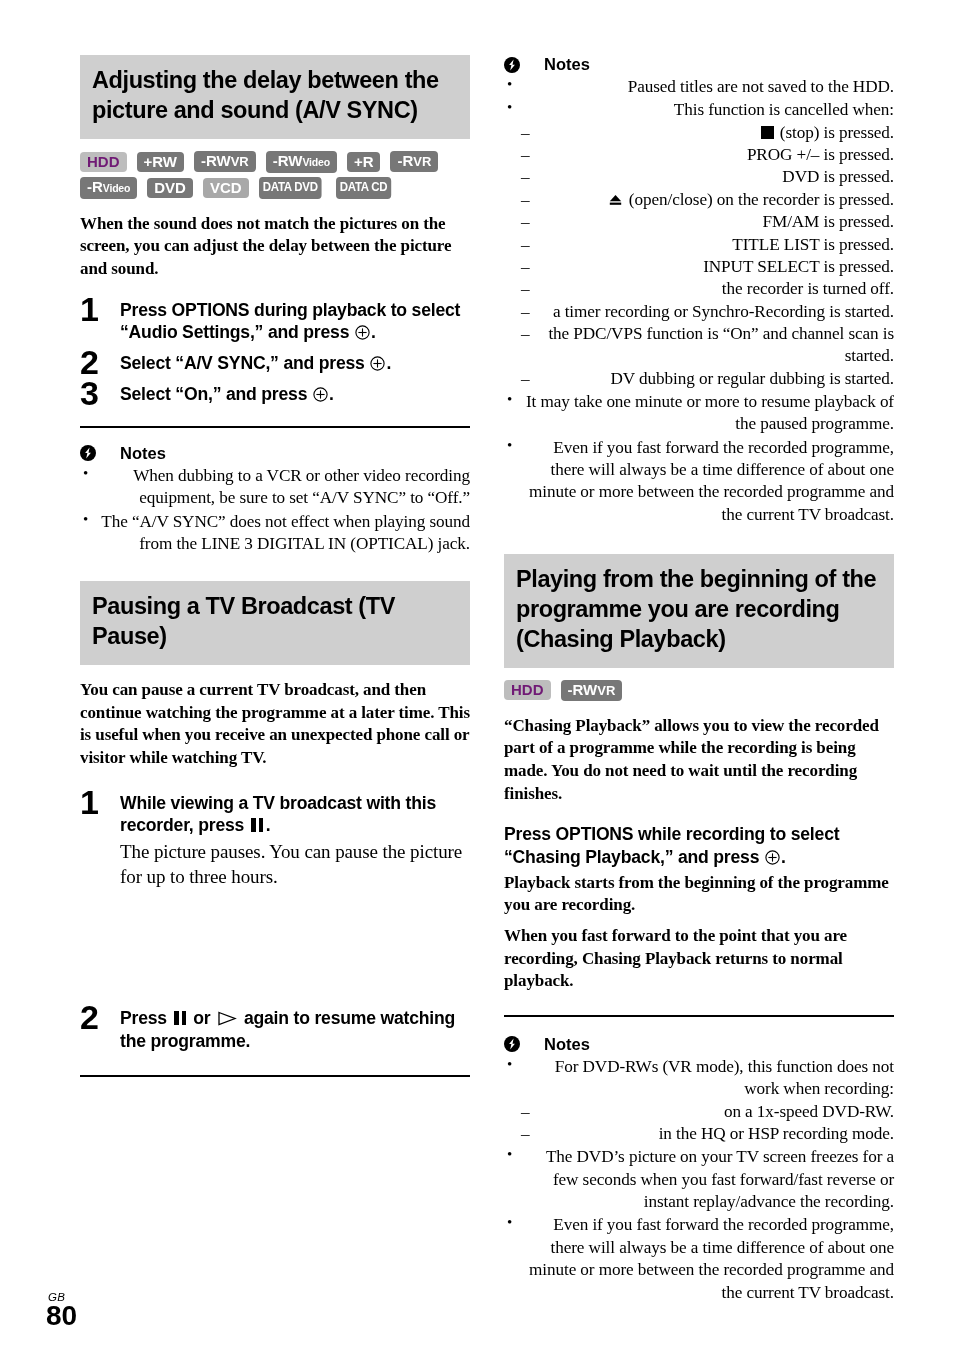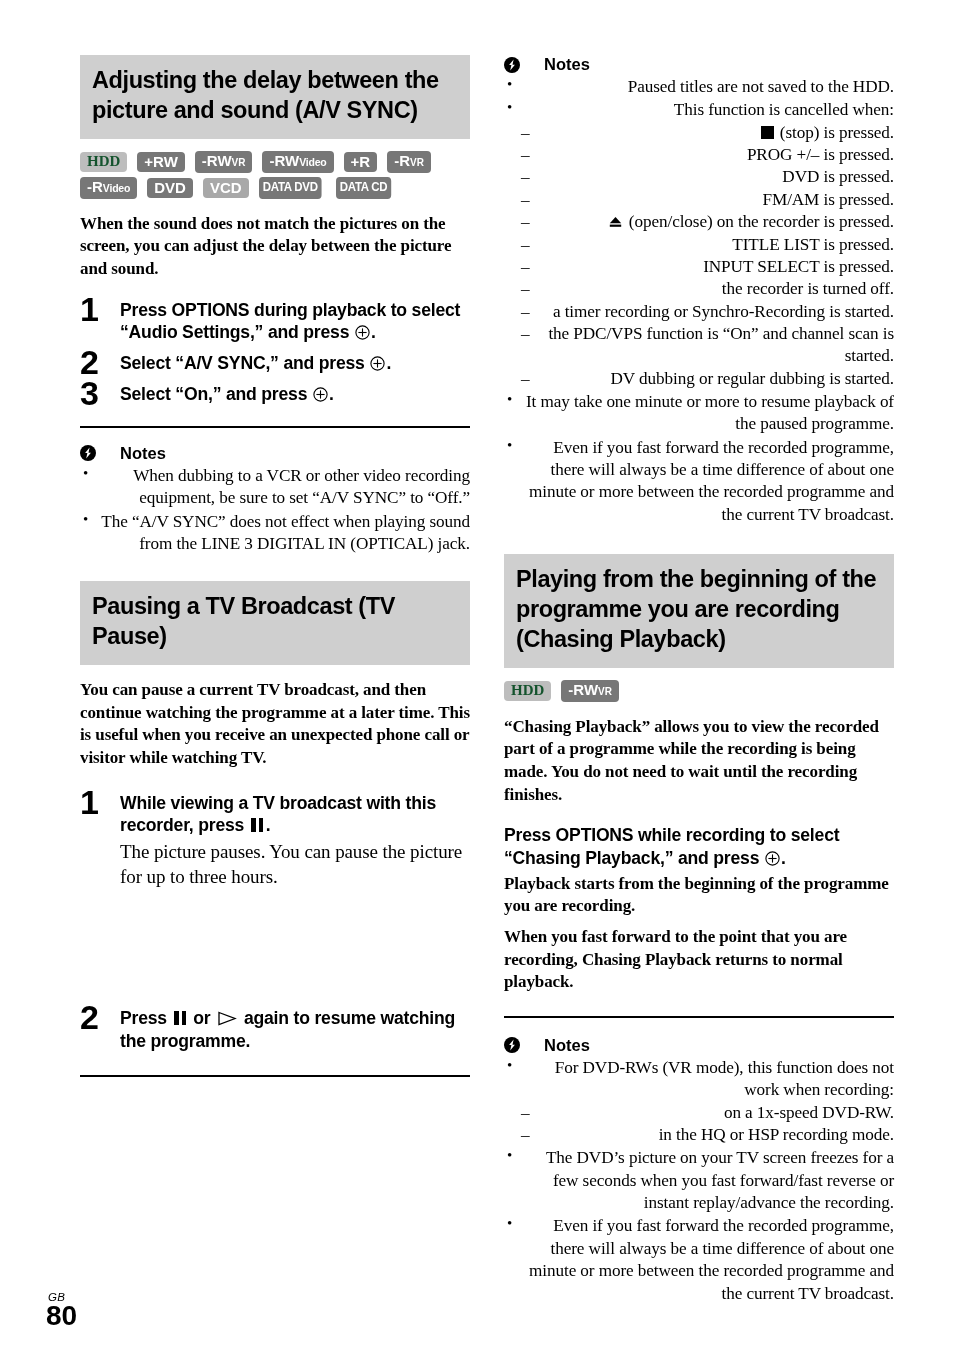--- a/index.html
+++ b/index.html
@@ -61,33 +61,32 @@
     background: #777777;
     text-align: center;
     padding: 1px 7px 2px 7px;
     margin-right: 6px;
     font-size: 15px;
     line-height: 17px;
     letter-spacing: 0px;
   }
   .badge.light {
     background: #bdbdbd;
-    color: #14532d;
-    font-family: Liberation Serif, serif;
+    color: #701a75;
   }
   .badge.vcd {
     background: #a8a8a8;
     color: #ffffff;
   }
   .badge .sub {
     font-size: 10.5px;
     letter-spacing: -0.2px;
   }
   .badge .smallcap {
-    font-size: 10px;
+    font-size: 13px;
   }
   .badge.data {
     font-size: 12.5px;
     padding: 2px 4px 3px 4px;
     letter-spacing: -0.3px;
     transform: scaleX(0.92);
     transform-origin: left center;
   }
 
   
@@ -472,25 +471,25 @@
     </div>
 
     <ul class="notes">
       <li>Paused titles are not saved to the HDD.</li>
       <li>
         <span>This function is cancelled when:</span>
         <ul class="sub">
           <li><span class="g-stop"></span><span> (stop) is pressed.</span></li>
           <li>PROG +/– is pressed.</li>
           <li>DVD is pressed.</li>
-          <li>FM/AM is pressed.</li>
           <li><span class="g-eject"><svg width="15" height="14" viewBox="0 0 15 14">
                   <path d="M7.5 2 L13.2 8.2 L1.8 8.2 Z" fill="#000"></path>
                   <rect x="1.8" y="9.6" width="11.4" height="2.2" fill="#000"></rect>
                 </svg></span><span> (open/close) on the recorder is pressed.</span></li>
+          <li>FM/AM is pressed.</li>
           <li>TITLE LIST is pressed.</li>
           <li>INPUT SELECT is pressed.</li>
           <li>the recorder is turned off.</li>
           <li>a timer recording or Synchro-Recording is started.</li>
           <li>the PDC/VPS function is “On” and channel scan is started.</li>
           <li>DV dubbing or regular dubbing is started.</li>
         </ul>
       </li>
       <li>It may take one minute or more to resume playback of the paused programme.</li>
       <li>Even if you fast forward the recorded programme, there will always be a time difference of about one minute or more between the recorded programme and the current TV broadcast.</li>

